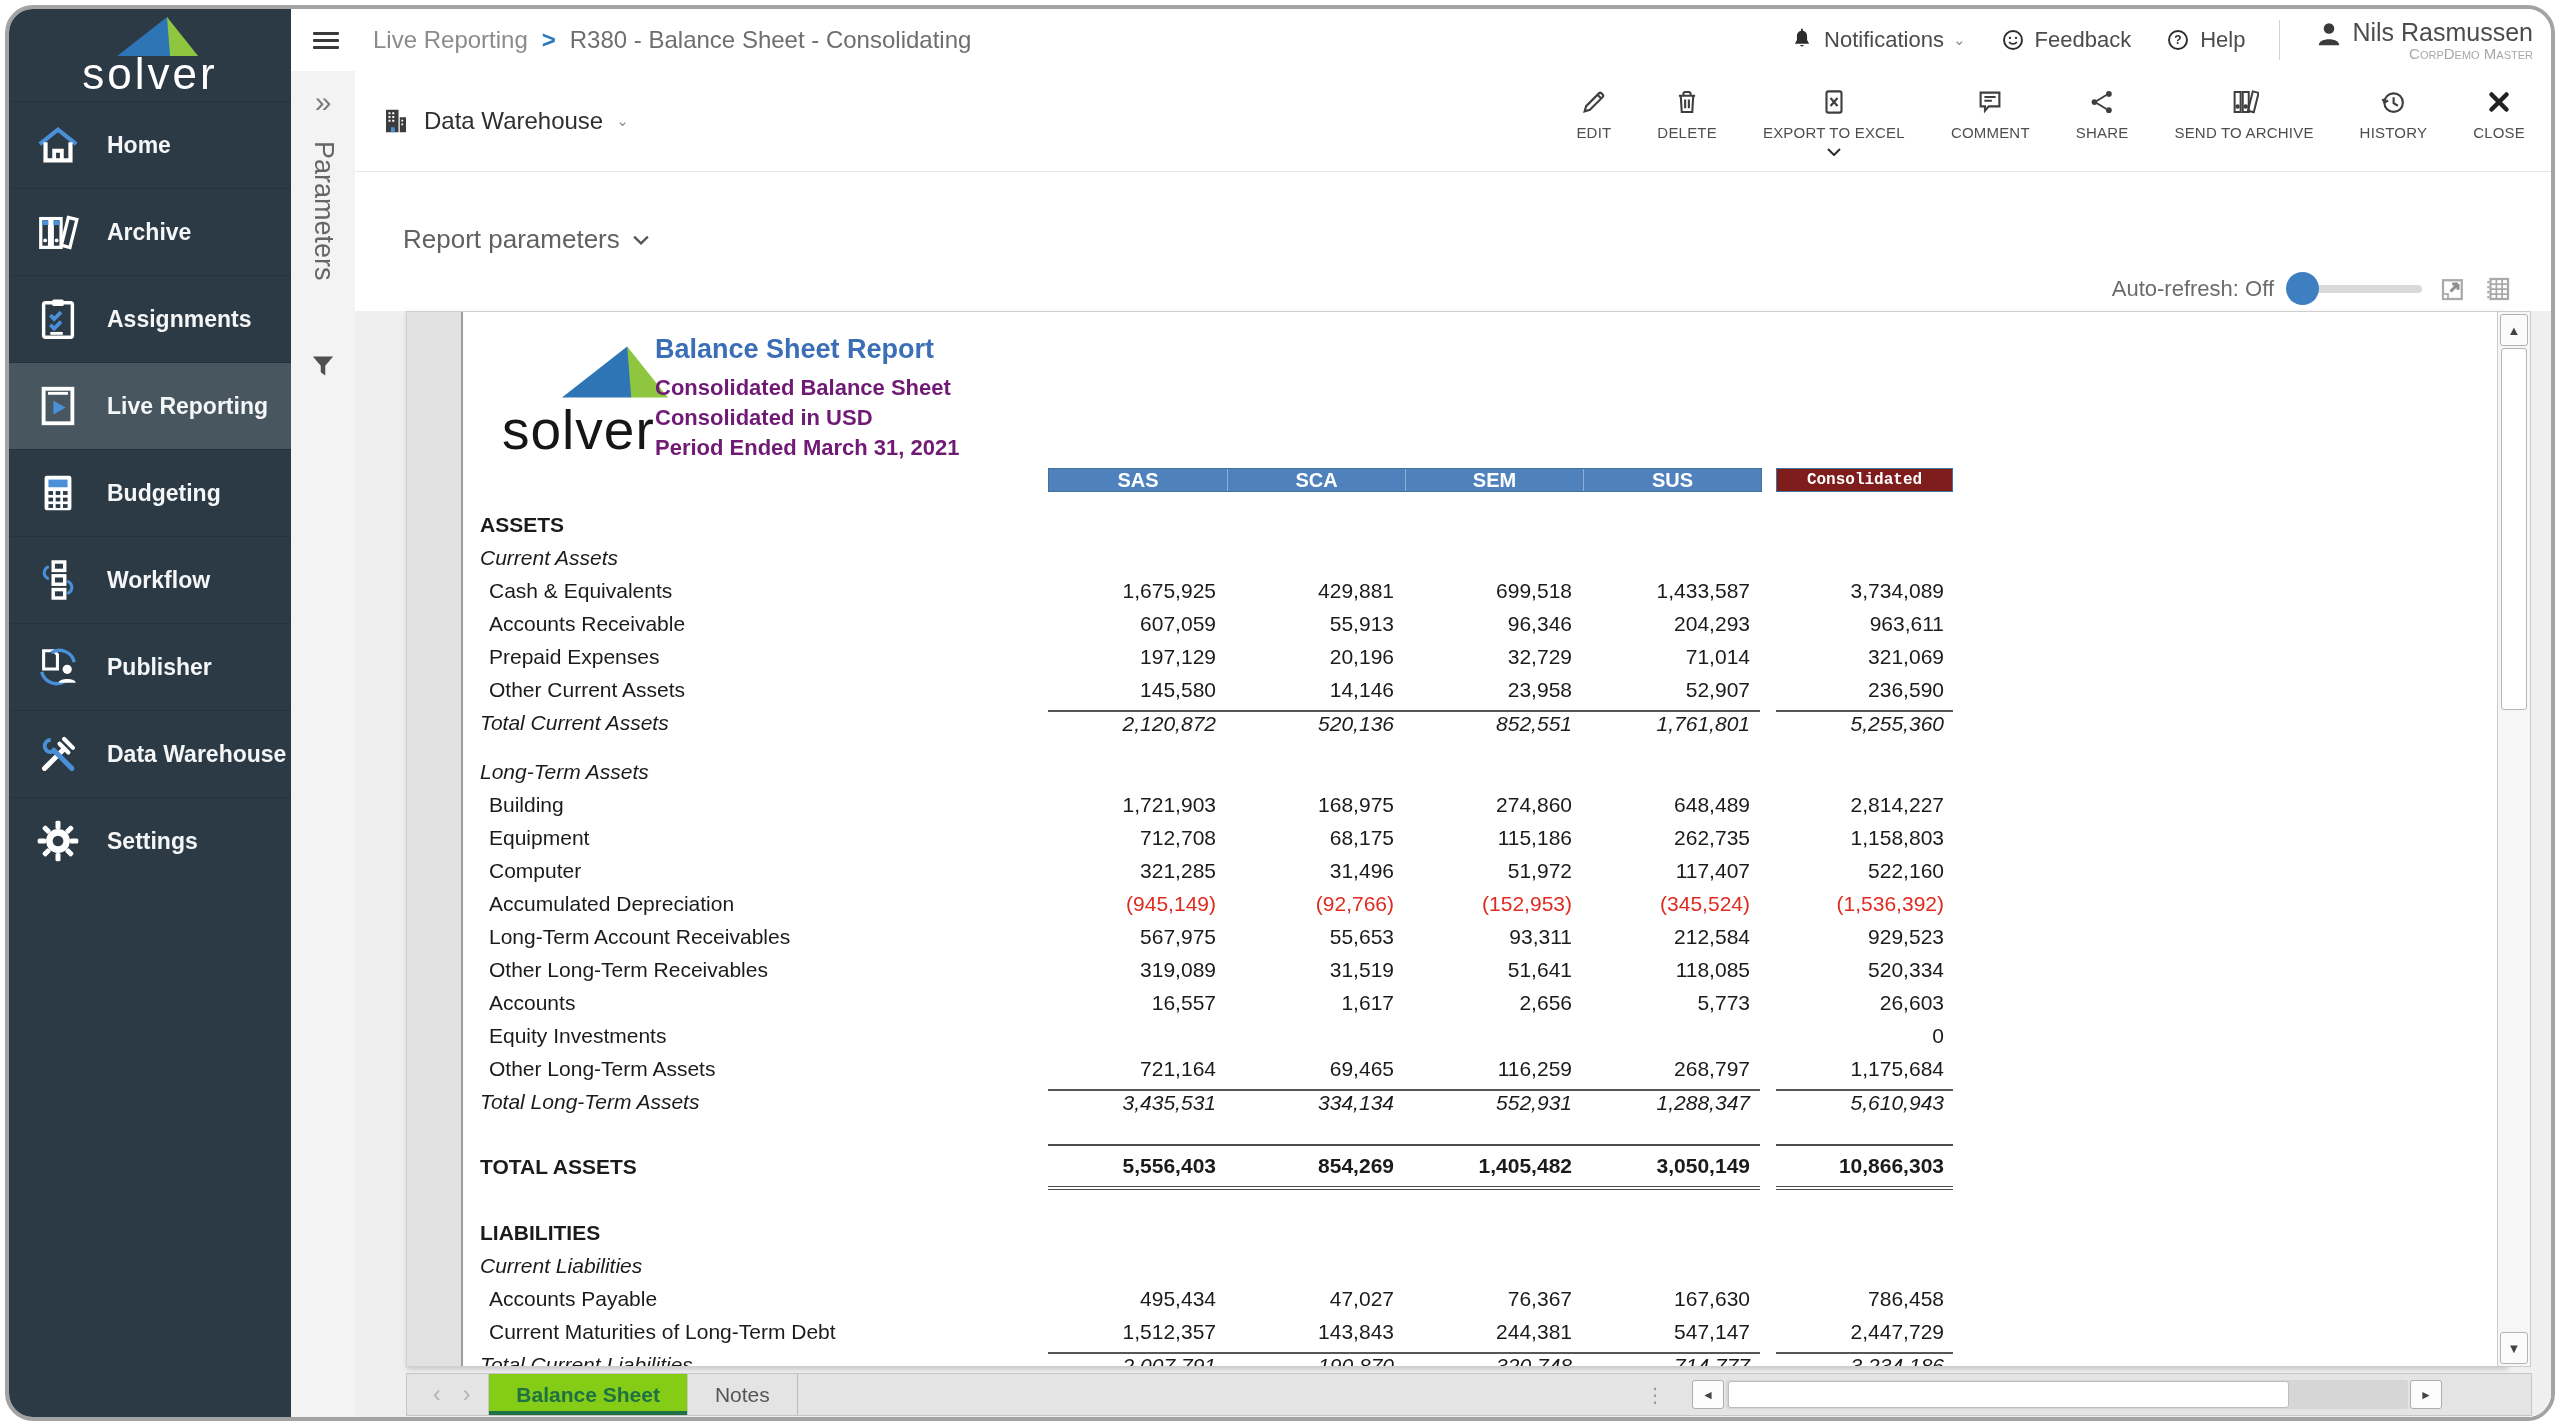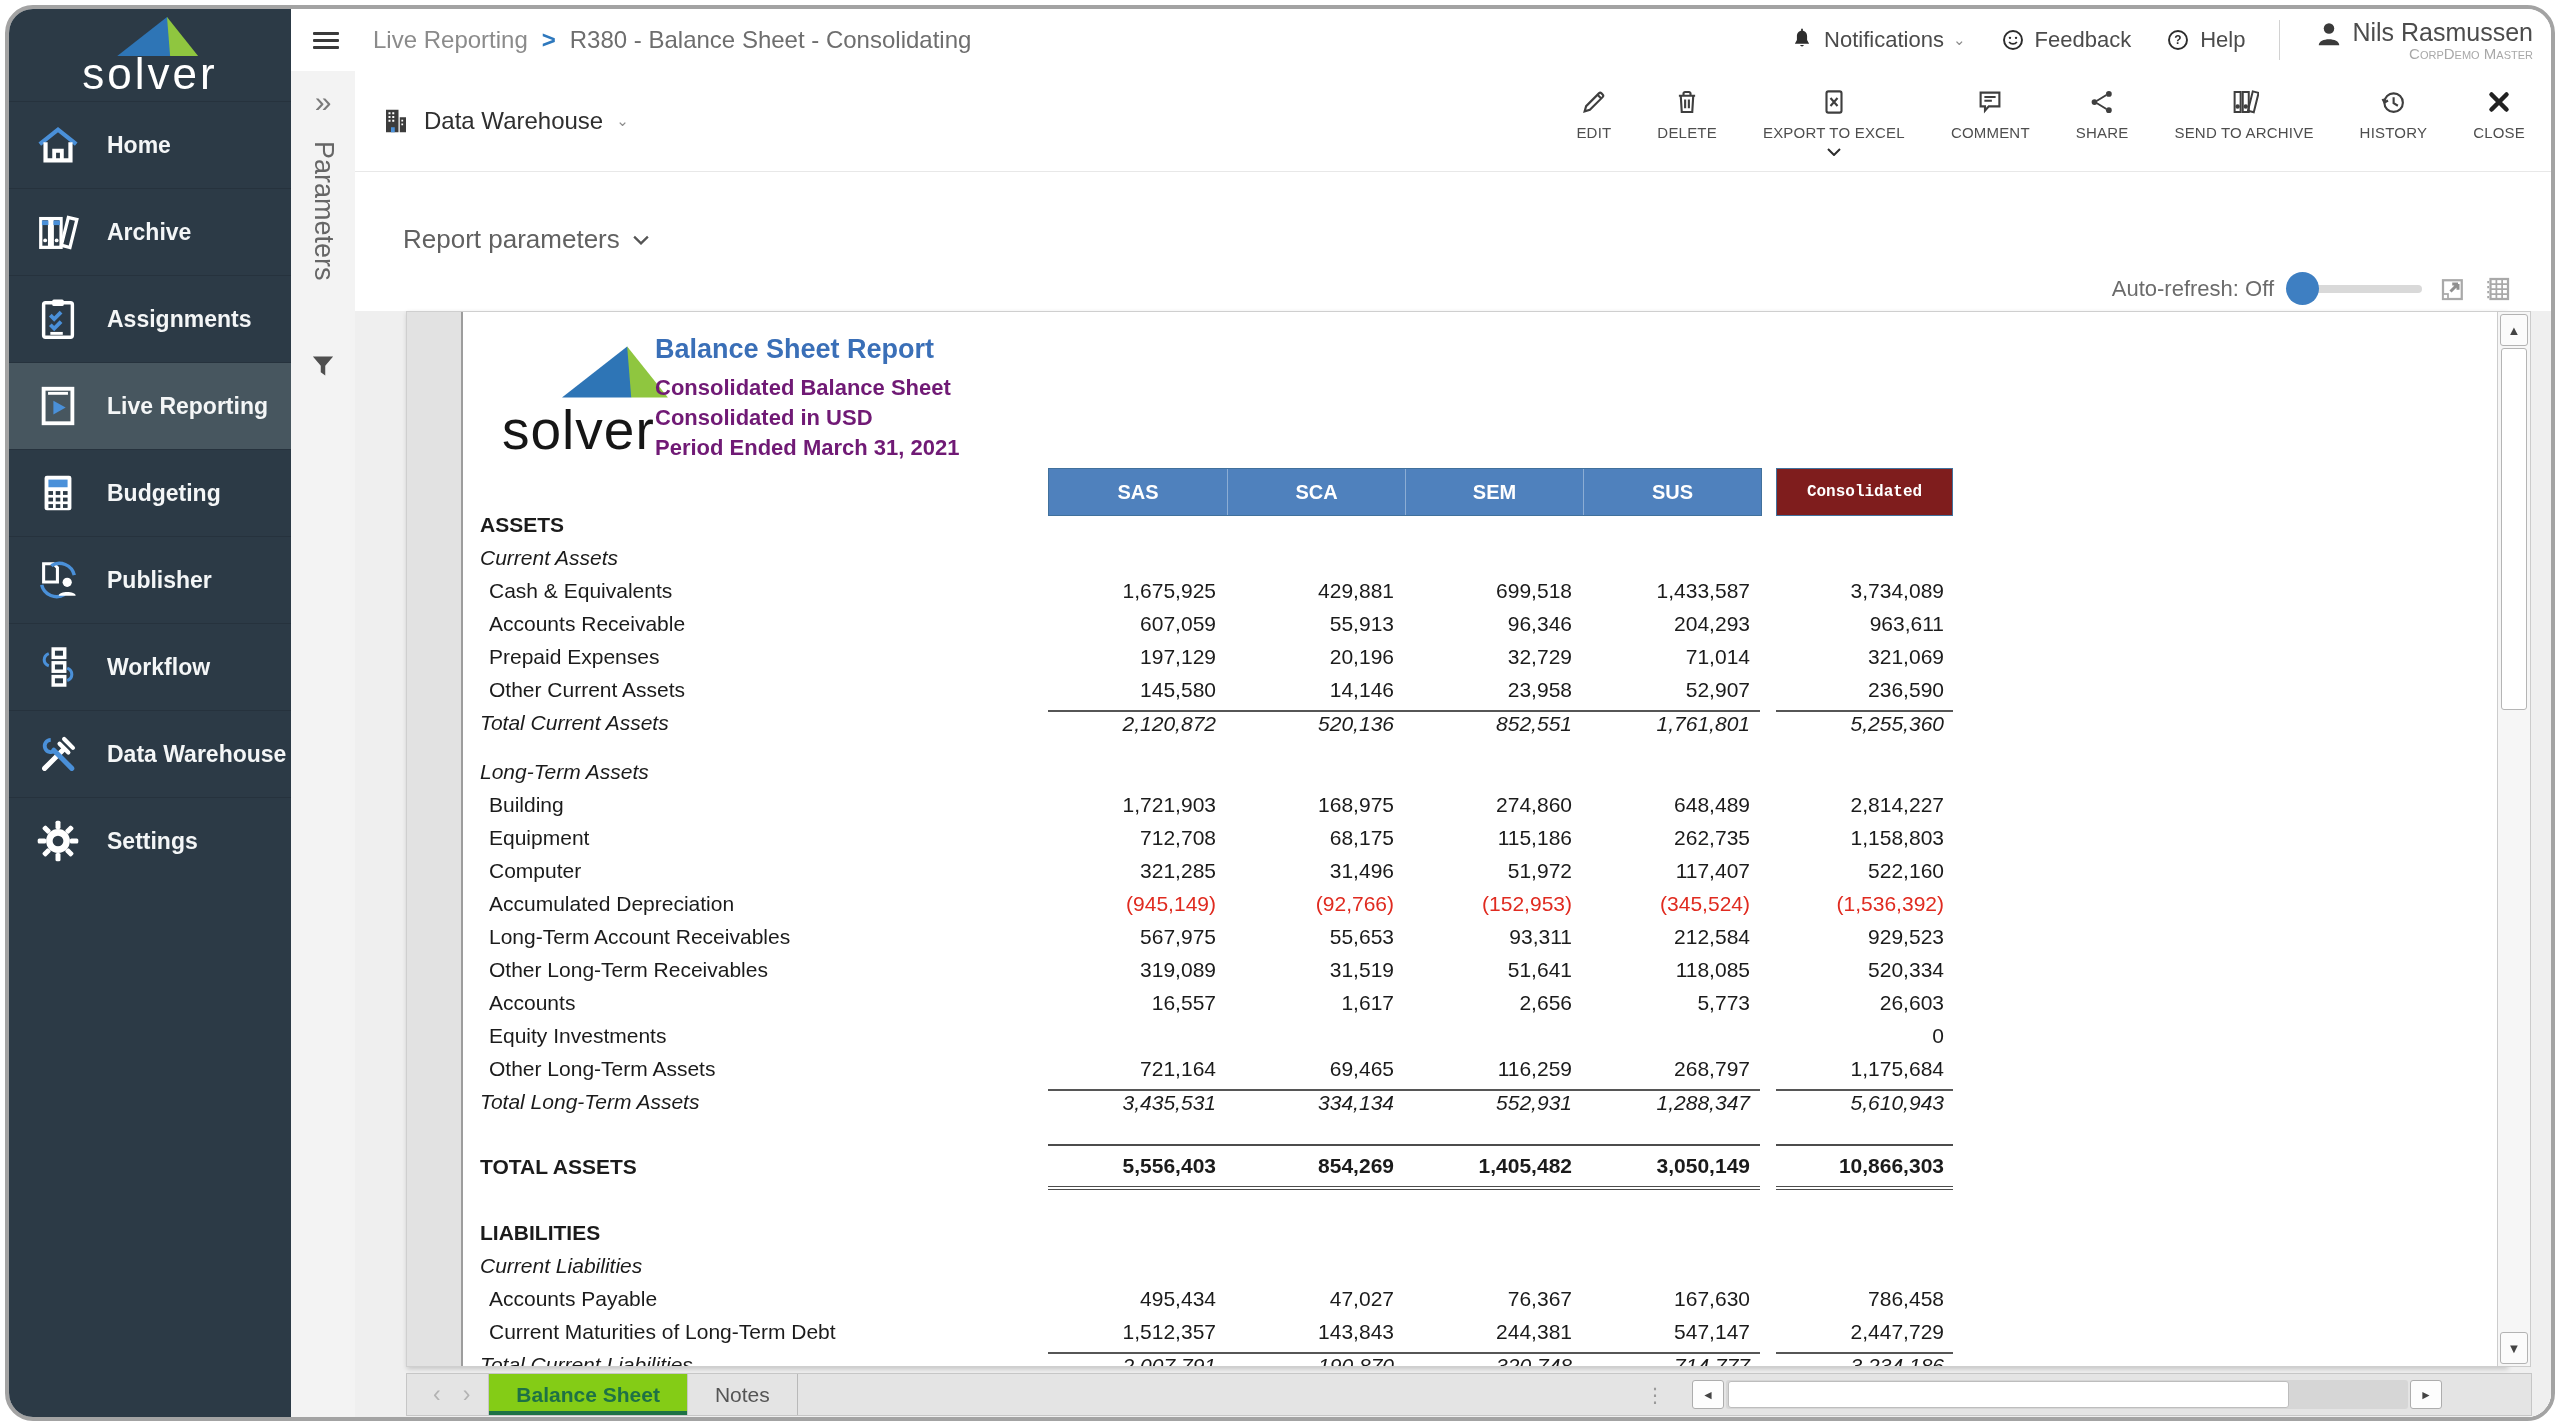--- a/index.html
+++ b/index.html
@@ -55,21 +55,21 @@
   
   .page{position:absolute;left:51px;top:0;width:2101px;height:1056px;background:#fff;border:1px solid #cfcfcf;box-shadow:1px 2px 5px rgba(0,0,0,.18);box-sizing:border-box;overflow:hidden;}
   .pagemargin{position:absolute;left:0;top:0;bottom:0;width:54px;background:#e2e2e2;border-right:2px solid #9d9d9d;}
   .rlogo{position:absolute;left:95px;top:34px;width:180px;height:120px;}
   .rlogo svg{position:absolute;left:60px;top:0;}
   .rlogo .word{position:absolute;left:0;bottom:4px;font-size:55px;color:#161616;letter-spacing:1px;}
   .rtitles{position:absolute;left:248px;top:22px;}
   .rt1{font-size:27px;font-weight:700;color:#3a6fb7;margin-bottom:8px;}
   .rt2{font-size:22px;font-weight:700;color:#701a75;line-height:30px;}
 
-  .band{position:absolute;left:641px;top:156px;height:48px;display:flex;}
+  .band{position:absolute;left:641px;top:156px;height:24px;display:flex;}
   .band .grp{display:flex;background:#4f81bd;border:1px solid #41719c;}
   .band .bh{width:178px;display:flex;align-items:center;justify-content:center;color:#fff;font-weight:700;font-size:20px;border-left:1px solid rgba(255,255,255,.35);box-sizing:border-box;}
   .band .bh:first-child{border-left:none;}
   .band .gap{width:14px;}
   .band .consh{width:177px;background:#7f1d1d;border:1px solid #41719c;display:flex;align-items:center;justify-content:center;color:#fff;font-weight:700;font-size:16px;box-sizing:border-box;font-family:Liberation Mono, monospace;}
 
   .rows{position:absolute;left:73px;top:196px;}
   .r{display:flex;align-items:center;height:33px;font-size:21px;color:#1b1b1b;}
   .r .lab{width:568px;box-sizing:border-box;}
   .r .num{width:178px;text-align:right;padding-right:10px;box-sizing:border-box;}
@@ -174,39 +174,39 @@
             <rect x="14.6" y="14.4" width="2.4" height="2"></rect>
             <rect x="7" y="17.8" width="2.4" height="2"></rect>
             <rect x="10.8" y="17.8" width="2.4" height="2"></rect>
             <rect x="14.6" y="17.8" width="2.4" height="2"></rect>
           </g>
         </svg>
       <span class="lbl">Budgeting</span>
     </div>
     <div class="side-item">
       <svg class="ic" viewBox="0 0 24 24">
-          <path d="M4.5 3.5h5.2l2 2v7.5H4.5z" fill="none" stroke="#fff" stroke-width="1.6"></path>
-          <path d="M20.5 9.5a8 8 0 0 0-12-5" fill="none" stroke="#4a90d9" stroke-width="1.8"></path>
-          <path d="M3.5 14.5a8 8 0 0 0 12 5" fill="none" stroke="#4a90d9" stroke-width="1.8"></path>
-          <circle cx="16.8" cy="13.2" r="2.4" fill="#fff"></circle>
-          <path d="M12.4 20.2c0-2.6 8.8-2.6 8.8 0z" fill="#fff"></path>
-        </svg>
-      <span class="lbl">Publisher</span>
-    </div>
-    <div class="side-item">
-      <svg class="ic" viewBox="0 0 24 24">
           <g fill="none" stroke="#fff" stroke-width="1.8">
             <rect x="9.5" y="2.6" width="6" height="4.4"></rect>
             <rect x="9.5" y="9.8" width="6" height="4.4"></rect>
             <rect x="9.5" y="17" width="6" height="4.4"></rect>
           </g>
           <path d="M7.2 5c-3.2 1.2-3.2 5.4 0 6.4" fill="none" stroke="#4a90d9" stroke-width="1.6"></path>
           <path d="M16.8 12.6c3.2 1.2 3.2 5.4 0 6.4" fill="none" stroke="#4a90d9" stroke-width="1.6"></path>
         </svg>
       <span class="lbl">Workflow</span>
+    </div>
+    <div class="side-item">
+      <svg class="ic" viewBox="0 0 24 24">
+          <path d="M4.5 3.5h5.2l2 2v7.5H4.5z" fill="none" stroke="#fff" stroke-width="1.6"></path>
+          <path d="M20.5 9.5a8 8 0 0 0-12-5" fill="none" stroke="#4a90d9" stroke-width="1.8"></path>
+          <path d="M3.5 14.5a8 8 0 0 0 12 5" fill="none" stroke="#4a90d9" stroke-width="1.8"></path>
+          <circle cx="16.8" cy="13.2" r="2.4" fill="#fff"></circle>
+          <path d="M12.4 20.2c0-2.6 8.8-2.6 8.8 0z" fill="#fff"></path>
+        </svg>
+      <span class="lbl">Publisher</span>
     </div>
     <div class="side-item">
       <svg class="ic" viewBox="0 0 24 24">
           <path d="M5 19.5 15 9.5" stroke="#fff" stroke-width="2.6" stroke-linecap="round"></path>
           <path d="M12.8 6.6l4.6 4.6M15.2 4.2l4.6 4.6" stroke="#fff" stroke-width="2.2" stroke-linecap="round"></path>
           <path d="M19.2 19.5 9.8 10" stroke="#4a90d9" stroke-width="2.6" stroke-linecap="round"></path>
           <path d="M8.2 4.6a3.2 3.2 0 1 0 2.2 5.6" fill="none" stroke="#4a90d9" stroke-width="2"></path>
         </svg>
       <span class="lbl">Data Warehouse</span>
     </div>

